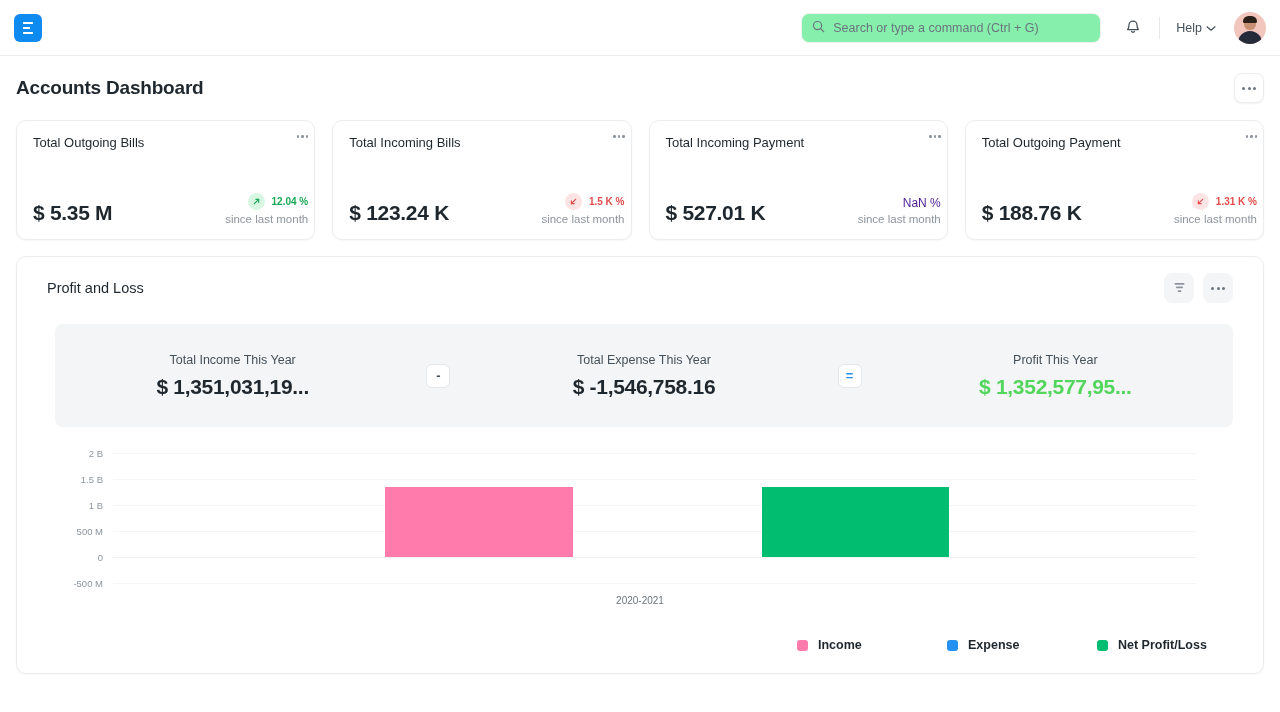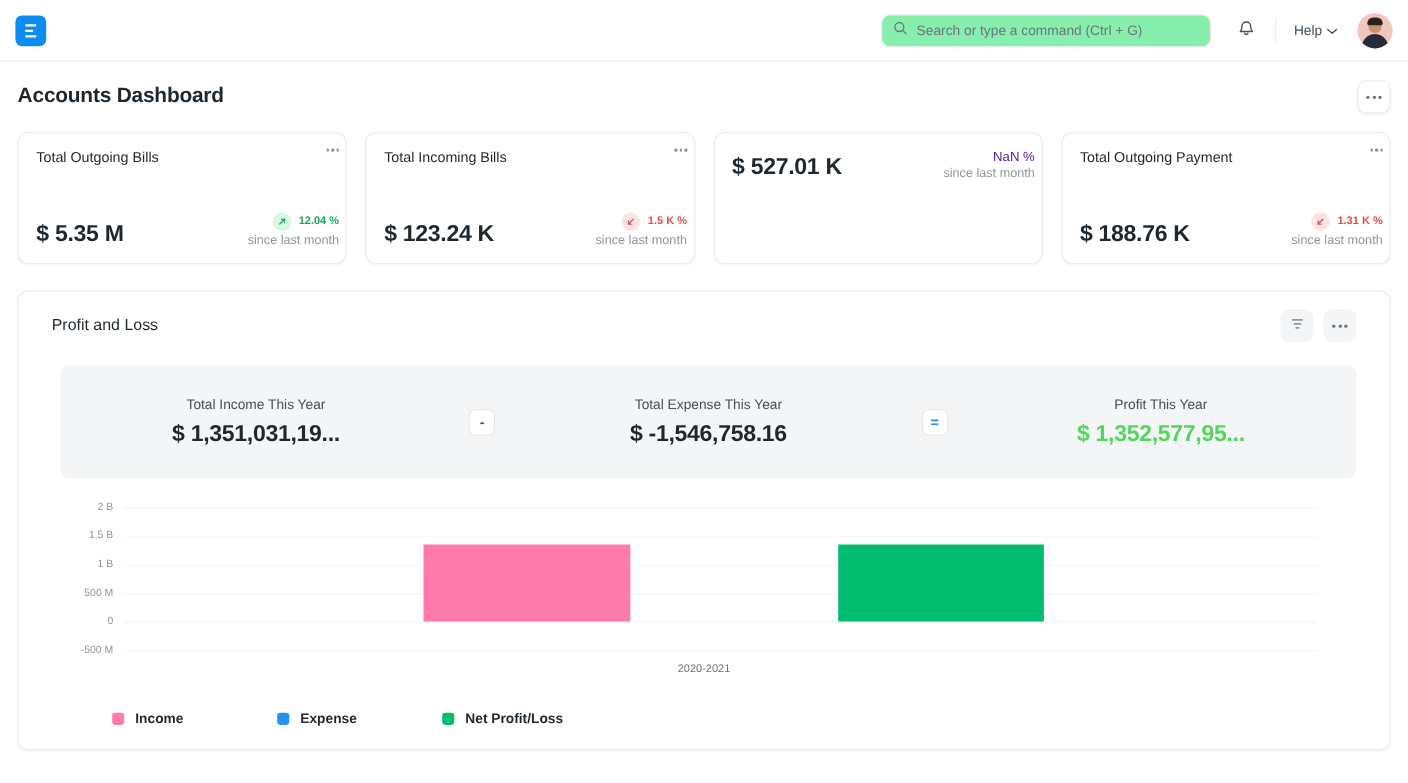--- a/index.html
+++ b/index.html
@@ -140,21 +140,21 @@
   .trend-badge.up { background: #d7f7e3; }
   .trend-badge.down { background: #fde4e4; }
   .trend-pct { font-size: 10px; font-weight: 600; }
   .trend-pct.up { color: #18a957; }
   .trend-pct.down { color: #e24c4c; }
   .trend-pct.flat { color: #4c1d95; font-weight: 400; font-size: 12px; }
   .trend-sub { font-size: 11.5px; color: #8d959e; }
 
   
   .chart-card {
-    margin-top: 24px;
+    margin-top: 16px;
     background: #ffffff;
     border: 1px solid #ebeef0;
     border-radius: 10px;
     padding: 16px 16px 0 16px;
     height: 418px;
     box-shadow: 0 1px 2px rgba(17,24,28,.04);
   }
   .chart-head {
     display: flex; align-items: center; justify-content: space-between;
     padding: 0 14px 0 14px;
@@ -207,20 +207,21 @@
   .xlabel {
     position: absolute; top: 146px; left: 0; right: 0;
     text-align: center;
     font-size: 10px; color: #6b757e;
   }
   .legend {
     display: flex; align-items: center;
     padding-left: 69px;
     margin-top: 14px;
     gap: 0;
+    justify-content: flex-end;
   }
   .leg-item { display: flex; align-items: center; gap: 10px; width: 150px; }
   .leg-dot { width: 11px; height: 11px; border-radius: 3px; flex: none; }
   .leg-label { font-size: 12.5px; font-weight: 700; color: #1f272e; }
 </style>
 </head>
 <body>
 
 <div class="navbar">
   <div class="logo">
@@ -331,20 +332,28 @@
               </svg>
             </span>
             <span class="trend-pct down">1.5 K %</span>
           </div>
           <div class="trend-sub">since last month</div>
         </div>
       </div>
     </div>
 
     <div class="card">
+      <div class="card-head">
+        <div class="card-title">Total Incoming Payment</div>
+        <span class="dots sm xs">
+            <i></i>
+            <i></i>
+            <i></i>
+          </span>
+      </div>
       <div class="card-bottom">
         <div class="card-value">$ 527.01 K</div>
         <div class="card-trend">
           <div class="trend-row">
             <span class="trend-pct flat">NaN %</span>
           </div>
           <div class="trend-sub">since last month</div>
         </div>
       </div>
     </div>

